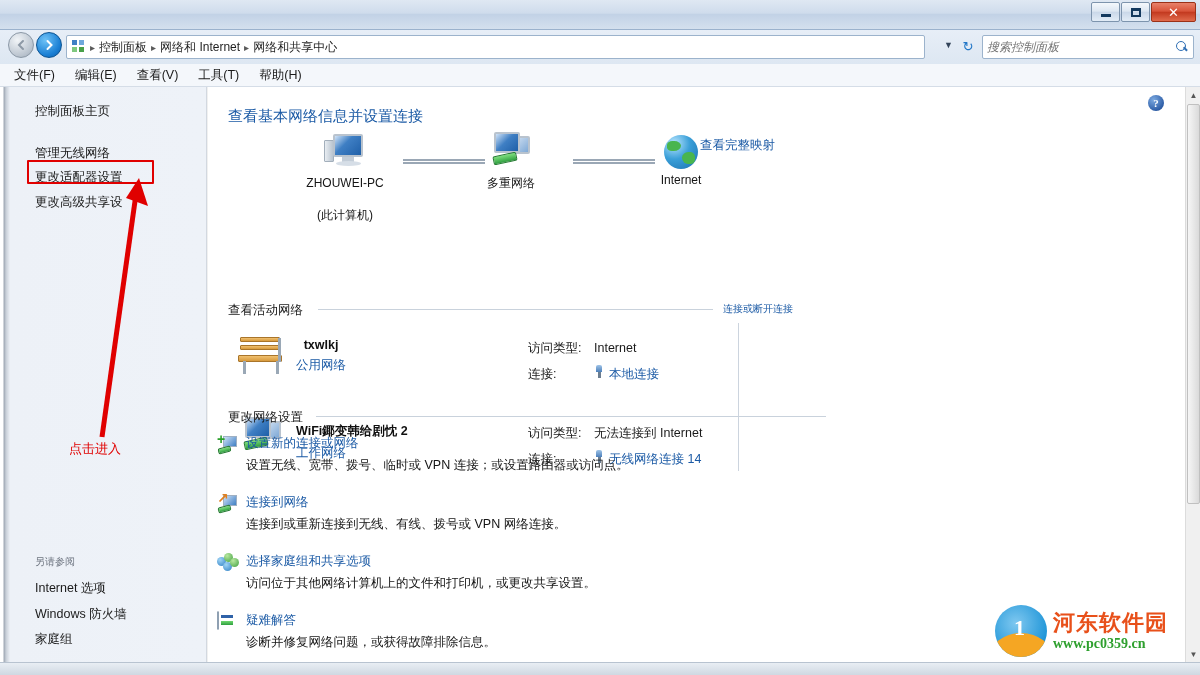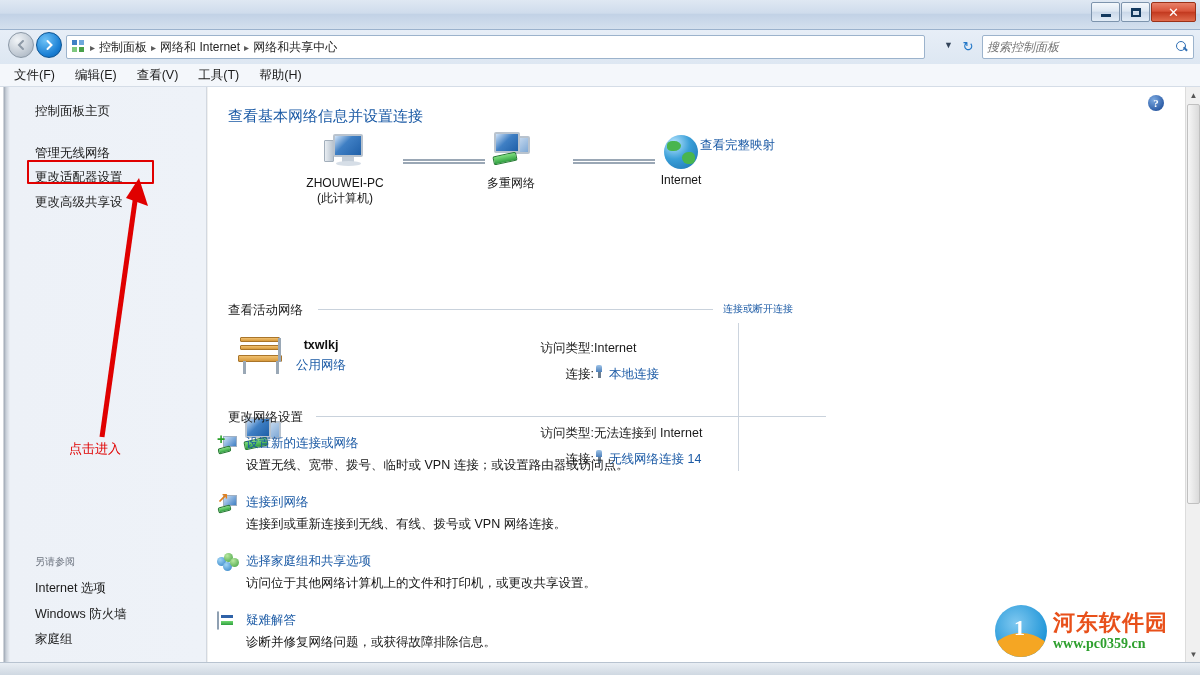--- a/index.html
+++ b/index.html
@@ -240,21 +240,21 @@
     position: absolute; height: 1px; background: #c9d2dc;
   }
   .sec-link {
     position: absolute; font-size: 10px; color: #1b5aa5; white-space: nowrap;
   }
 
   
   .net-row { position: absolute; left: 20px; width: 600px; height: 74px; }
   .net-name { font-size: 12.5px; font-weight: bold; color: #101010; white-space: nowrap; }
   .net-type { font-size: 12.5px; color: #1b5aa5; margin-top: 5px; white-space: nowrap; }
-  .net-info { position: absolute; left: 300px; top: 8px; font-size: 12.5px; text-align: right; }
+  .net-info { position: absolute; left: 300px; top: 8px; font-size: 12.5px; }
   .info-line { display: flex; align-items: baseline; margin-bottom: 8px; white-space: nowrap; }
   .info-key { width: 66px; color: #1a1a1a; flex: 0 0 66px; }
   .info-val { color: #1a1a1a; }
   .info-val.link { color: #1b5aa5; }
   #vdivider { position: absolute; left: 530px; top: 236px; width: 1px; height: 148px; background: #ccd4de; }
 
   .ico-bench { position: relative; width: 50px; height: 44px; }
   .ico-bench .slat {
     position: absolute; background: linear-gradient(to bottom, #f0c070, #d79a3c);
     border: 1px solid #a9752a; border-radius: 1px;
@@ -450,21 +450,21 @@
 
     <div id="netmap">
       <div class="map-node" style="left:62px; top:0; width:110px;">
         <div class="ico-monitor">
           <span class="tower"></span>
             <span class="scr"></span>
             <span class="stand"></span>
             <span class="base"></span>
         </div>
         <div class="map-label">ZHOUWEI-PC</div>
-        <div class="map-label" style="margin-top:0">(此计算机)</div>
+        <div class="map-label" style="margin-top:17px">(此计算机)</div>
       </div>
       <div class="map-line" style="left:175px; width:82px;"></div>
       <div class="map-node" style="left:228px; top:0; width:110px;">
         <div class="ico-multi">
           <span class="scr2"></span>
             <span class="scr1"></span>
             <span class="plug"></span>
         </div>
         <div class="map-label">多重网络</div>
       </div>
@@ -508,20 +508,24 @@
       </div>
     </div>
 
     <div class="net-row" style="top:330px;">
       <div class="ico-net-pc" style="position:absolute;left:8px;top:0;">
         <div class="ico-multi" style="width:46px;height:40px;">
           <span class="scr2"></span>
             <span class="scr1"></span>
             <span class="plug"></span>
         </div>
+      </div>
+      <div style="position:absolute;left:68px;top:6px;">
+        <div class="net-name">WiFi鎁变韩给剧忱  2</div>
+        <div class="net-type">工作网络</div>
       </div>
       <div class="net-info">
         <div class="info-line">
           <span class="info-key">访问类型:</span>
           <span class="info-val">无法连接到 Internet</span>
         </div>
         <div class="info-line">
           <span class="info-key">连接:</span>
           <span class="plug-ico"></span>
           <span class="info-val link">无线网络连接 14</span>

